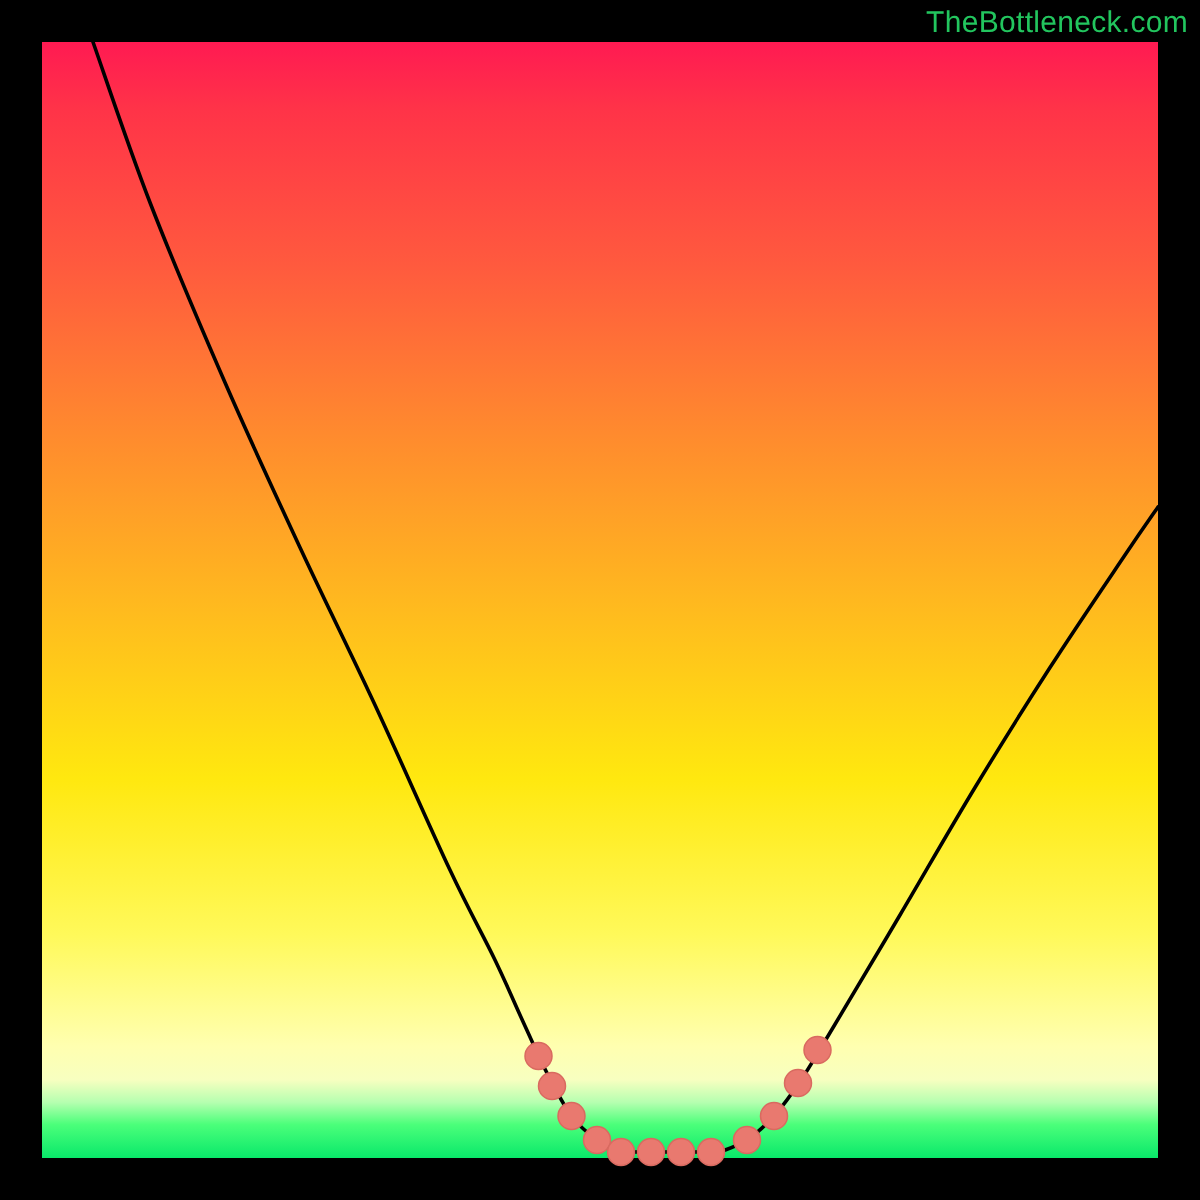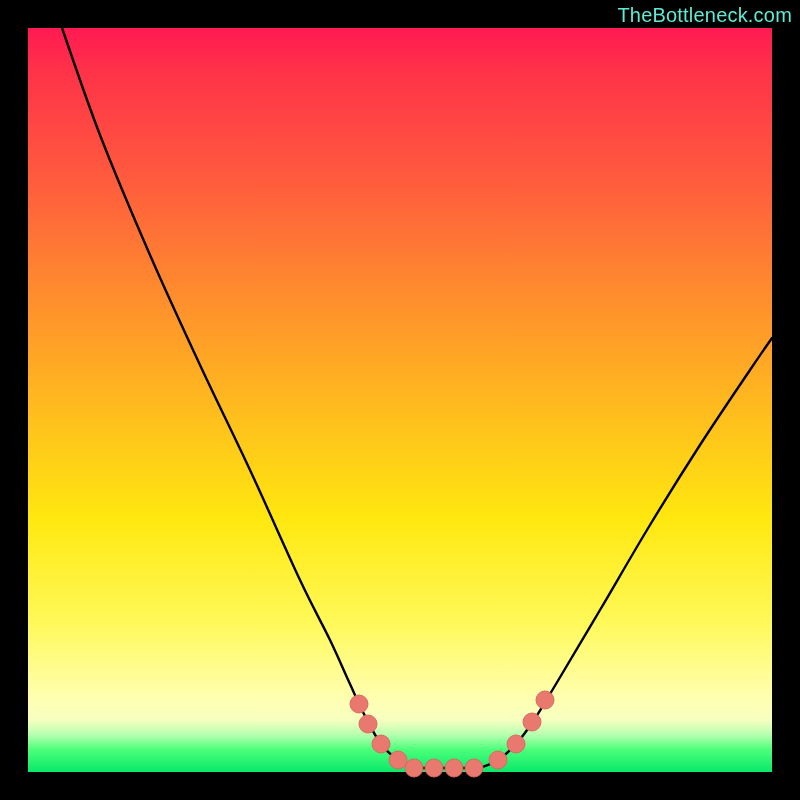--- a/index.html
+++ b/index.html
@@ -38,21 +38,21 @@
       #f7ffc0 93%,
       #b6ffb0 95%,
       #4bff7a 97%,
       #09e86a 100%
     );
   }
   .watermark {
     position: absolute;
     top: 4px;
     right: 8px;
-    color: #5eead4;
+    color: #22c55e;
     font-size: 20px;
     letter-spacing: 0.2px;
     user-select: none;
   }
   svg.curve {
     position: absolute;
     left: 0; top: 0;
     width: 800px; height: 800px;
     pointer-events: none;
   }

